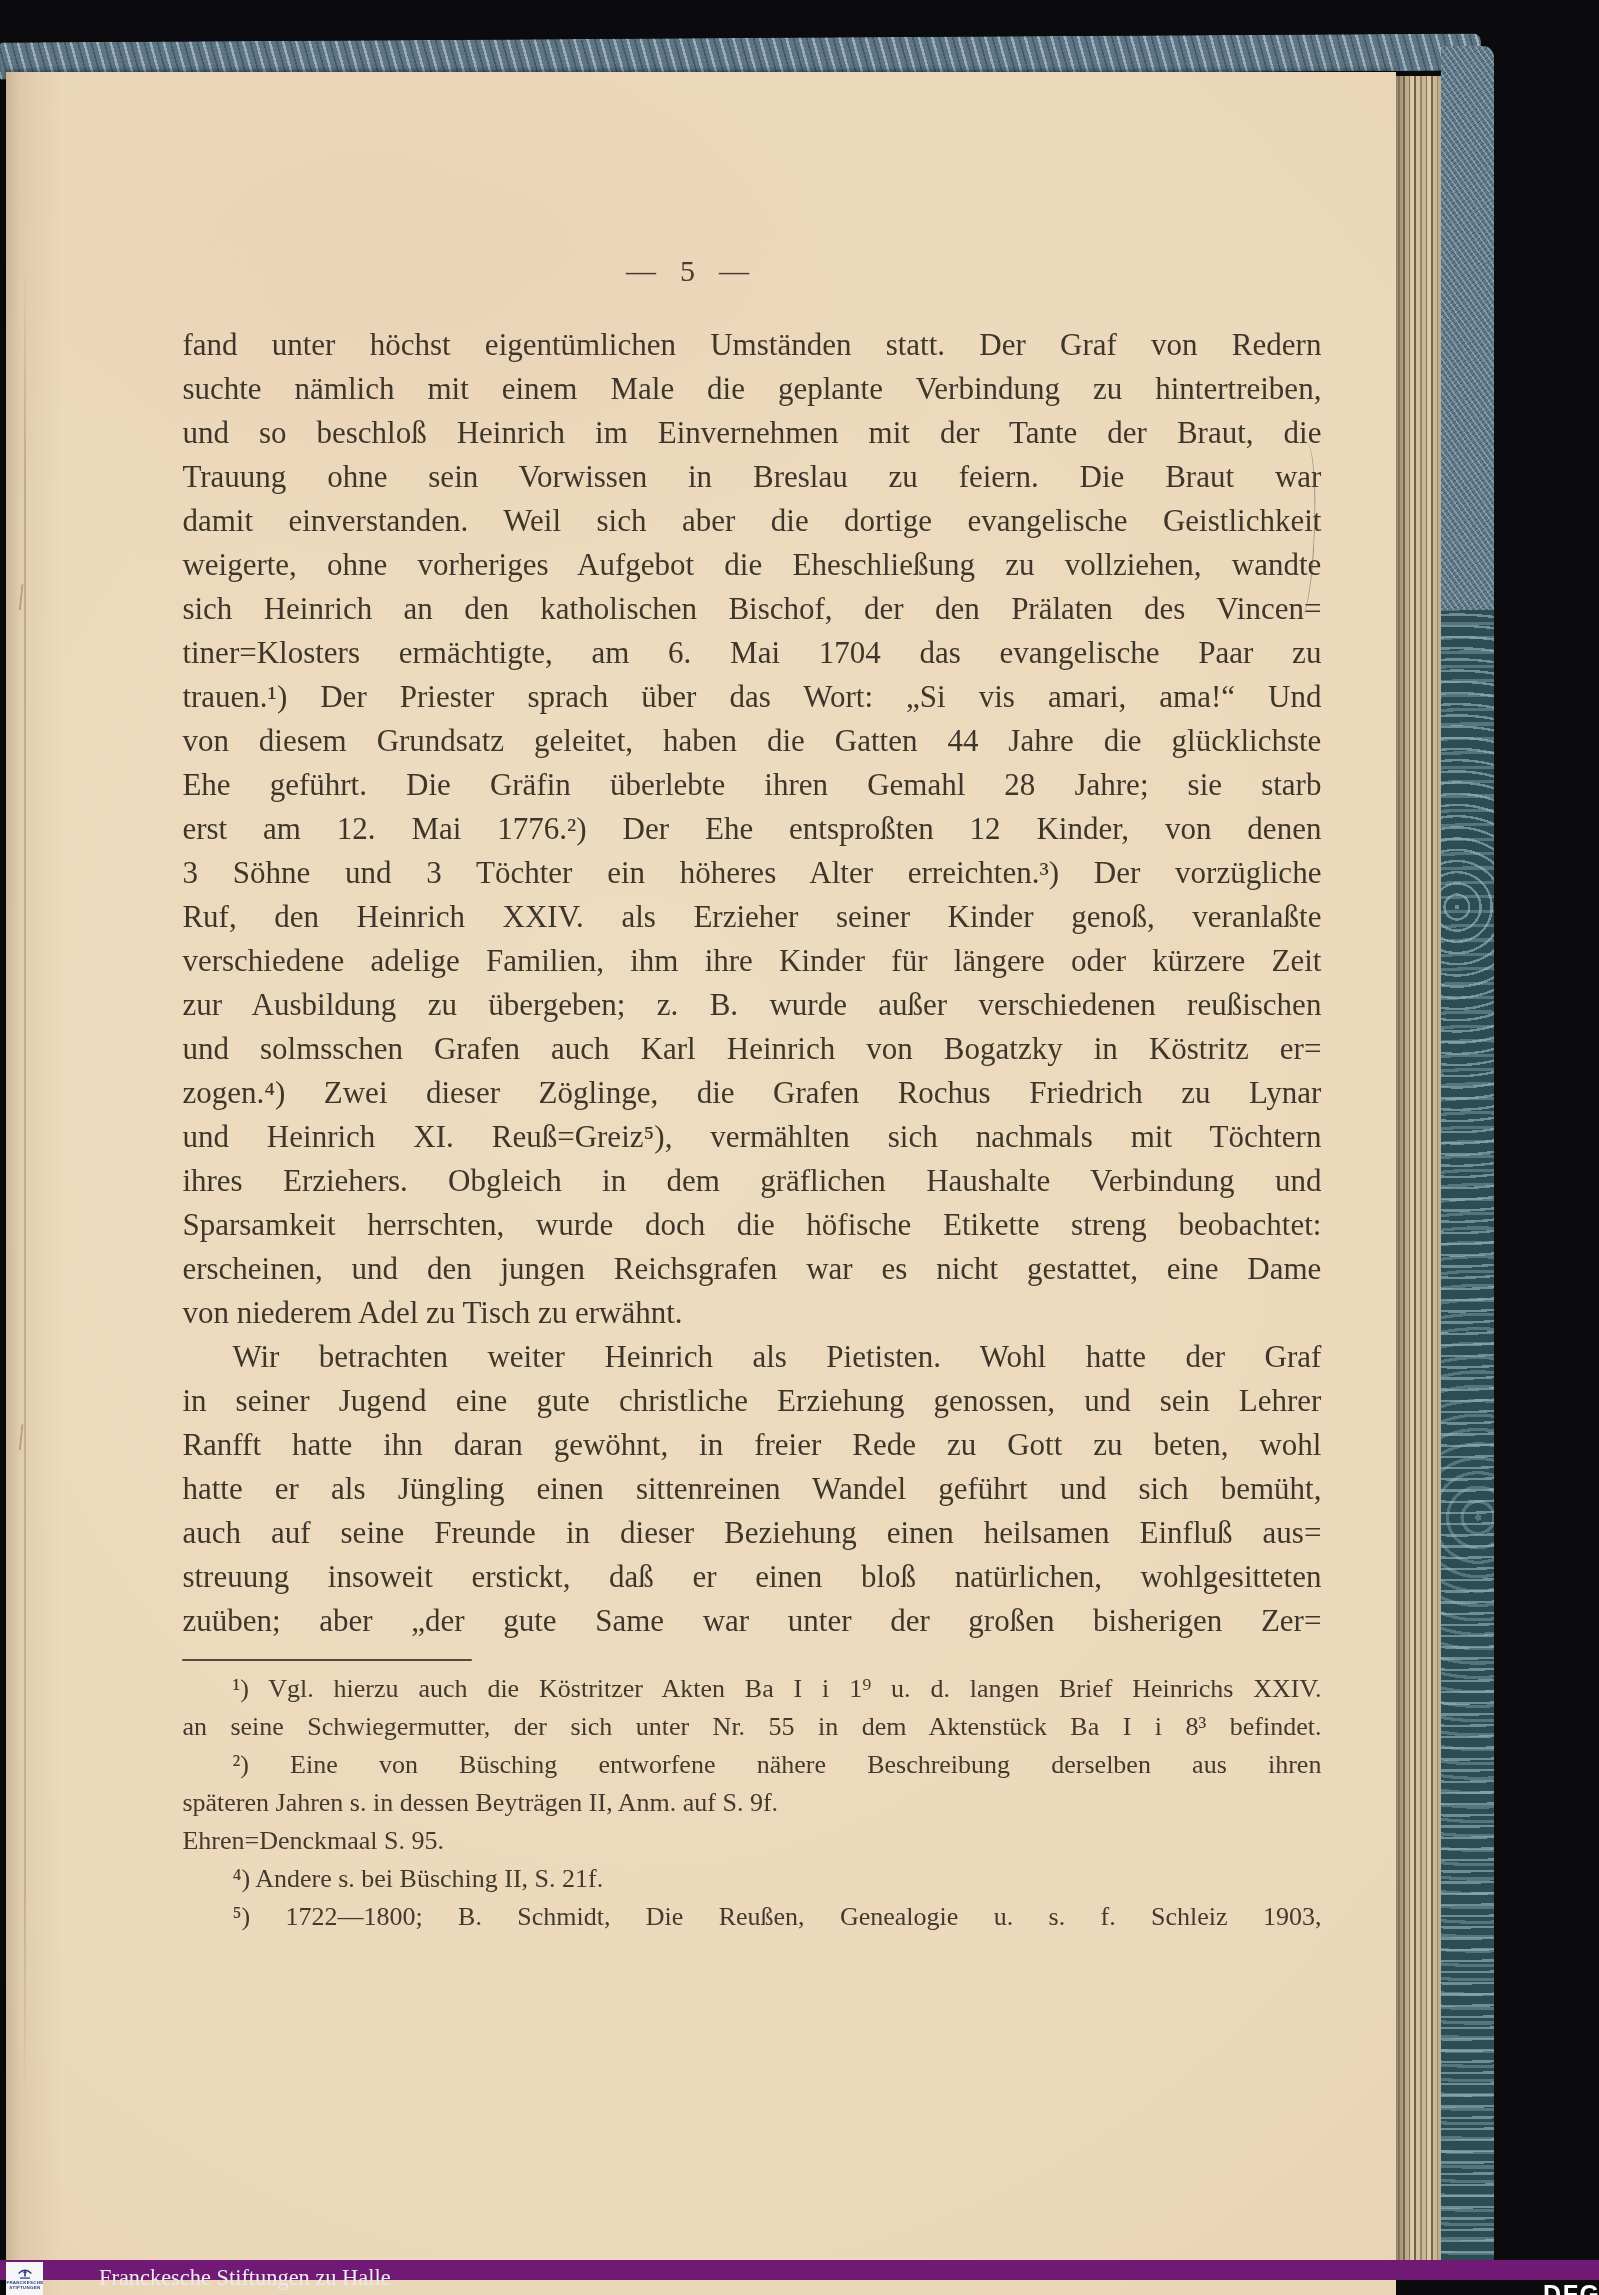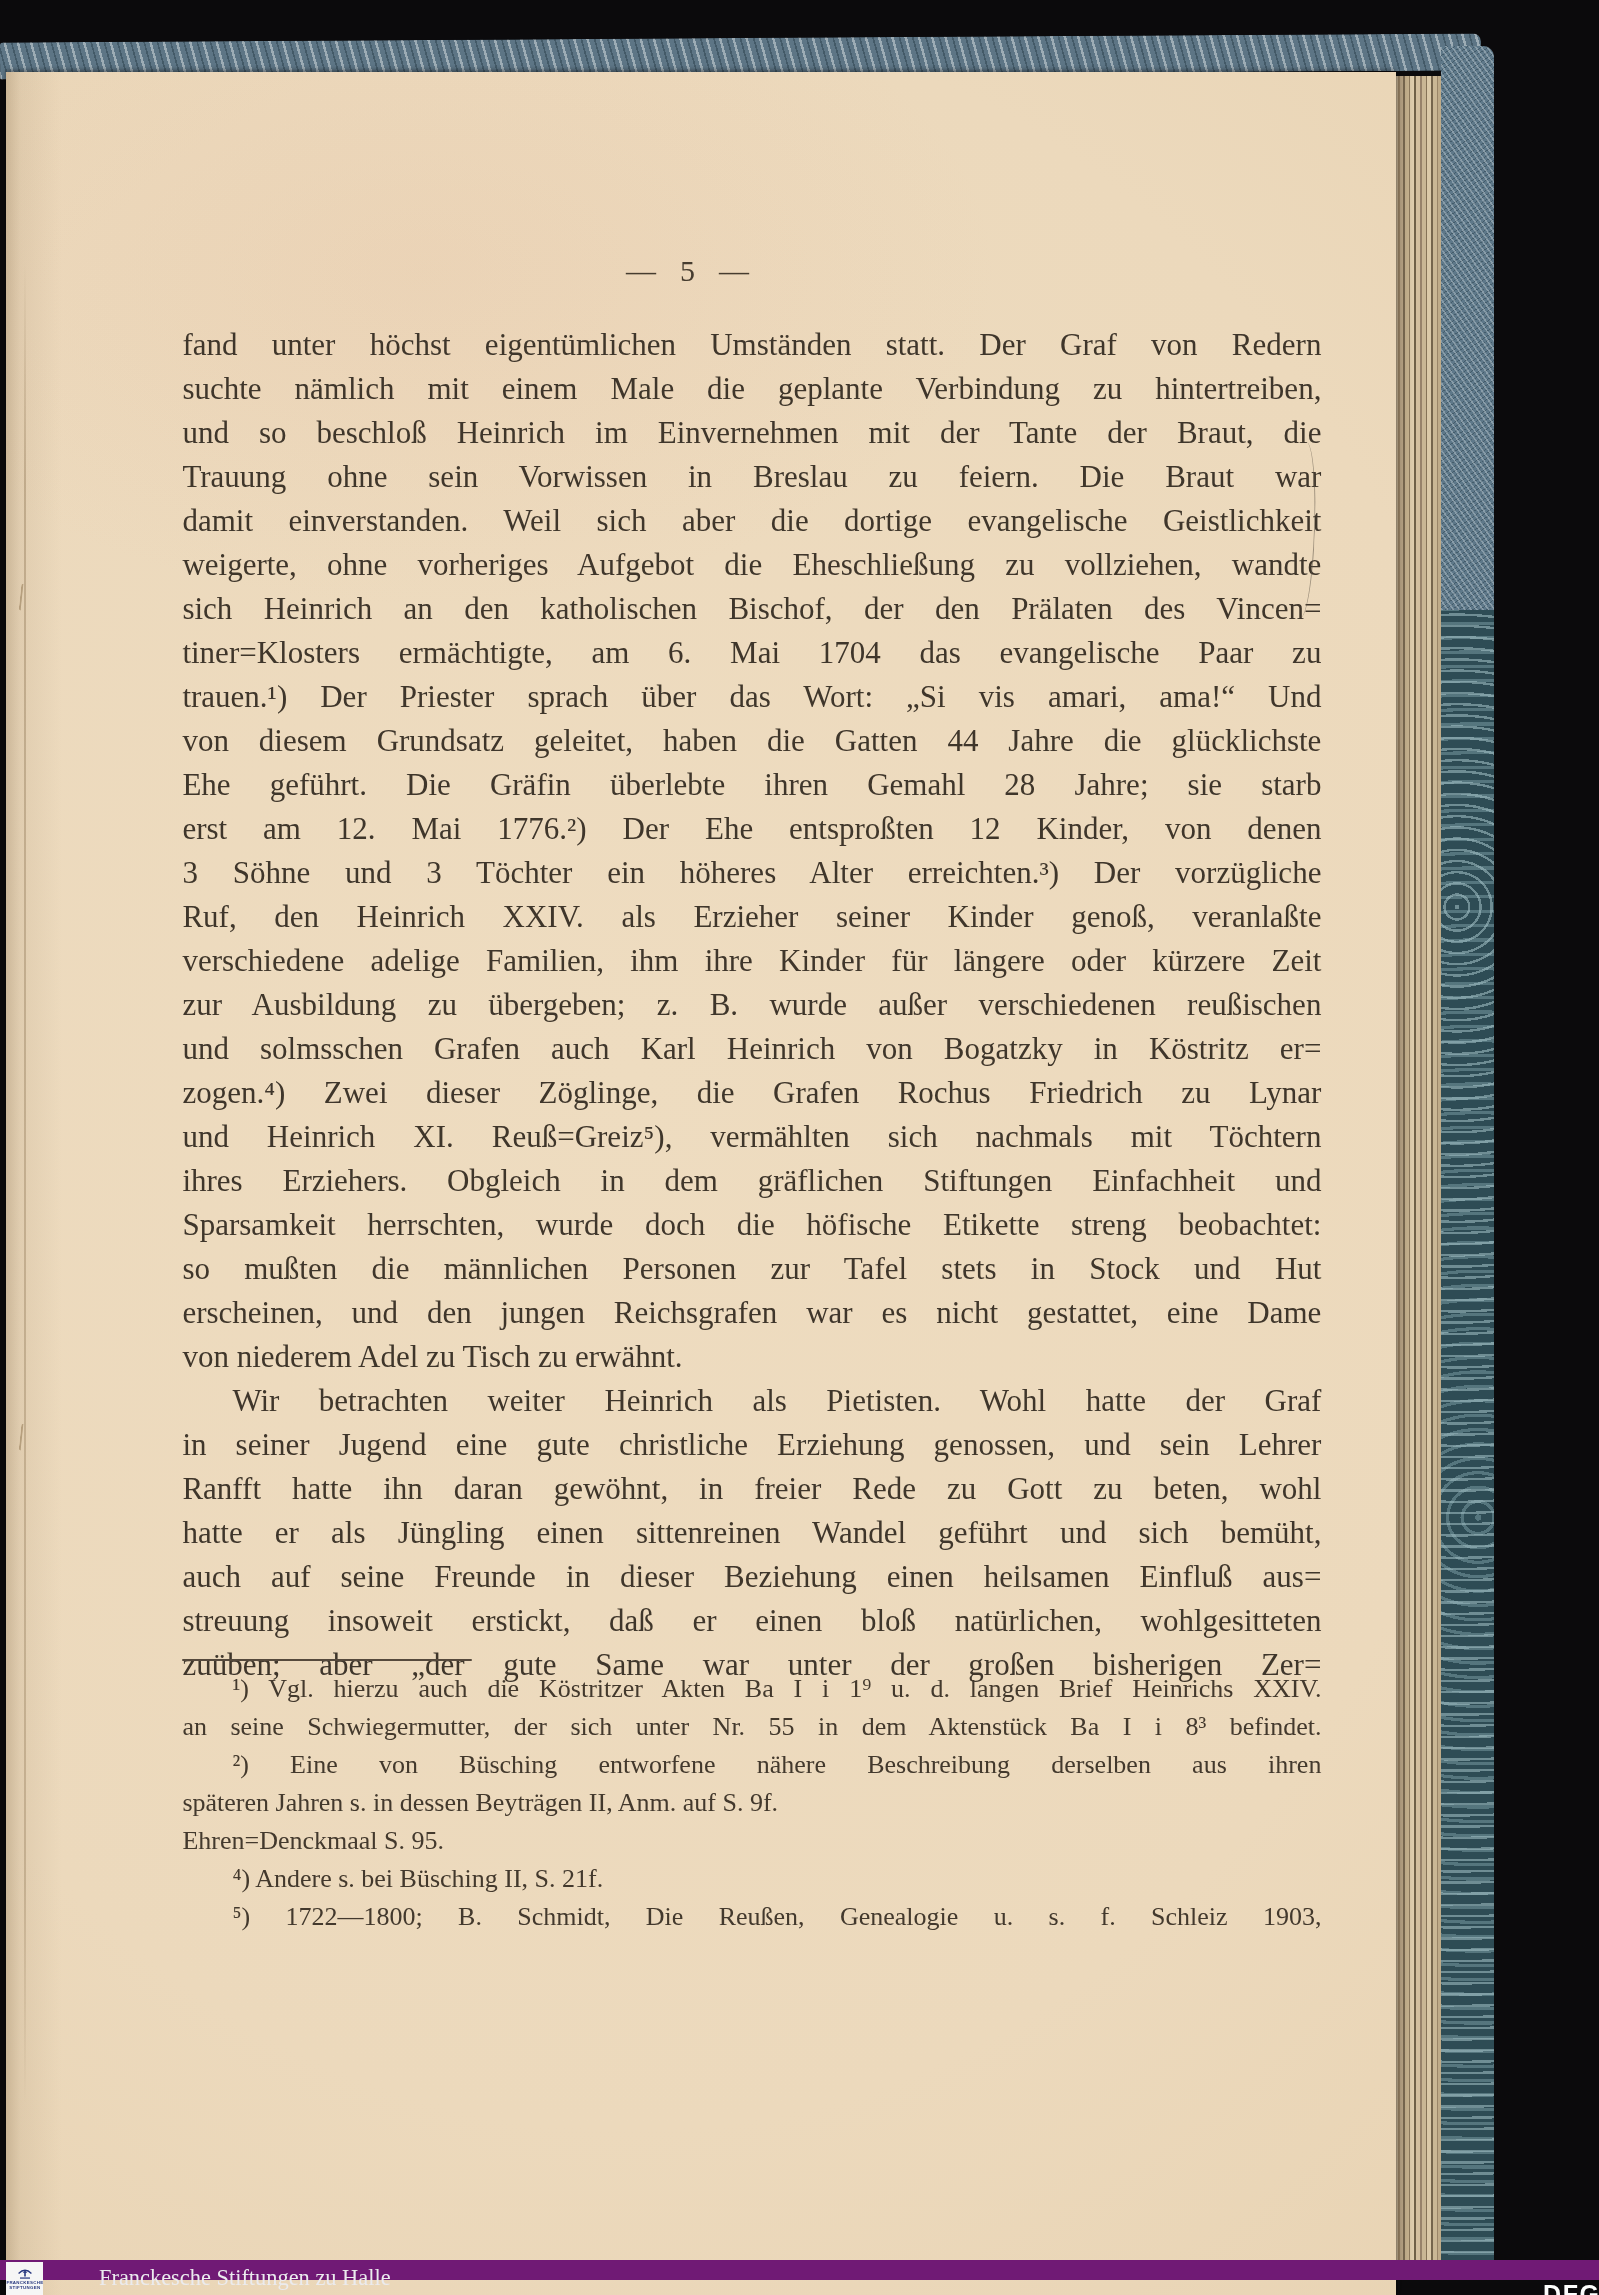--- a/index.html
+++ b/index.html
@@ -160,23 +160,22 @@
       <div class="line">von diesem Grundsatz geleitet, haben die Gatten 44 Jahre die glücklichste</div>
       <div class="line">Ehe geführt.  Die Gräfin überlebte ihren Gemahl 28 Jahre; sie starb</div>
       <div class="line">erst am 12. Mai 1776.²)  Der Ehe entsproßten 12 Kinder, von denen</div>
       <div class="line">3 Söhne und 3 Töchter ein höheres Alter erreichten.³)  Der vorzügliche</div>
       <div class="line">Ruf, den Heinrich XXIV. als Erzieher seiner Kinder genoß, veranlaßte</div>
       <div class="line">verschiedene adelige Familien, ihm ihre Kinder für längere oder kürzere Zeit</div>
       <div class="line">zur Ausbildung zu übergeben; z. B. wurde außer verschiedenen reußischen</div>
       <div class="line">und solmsschen Grafen auch Karl Heinrich von Bogatzky in Köstritz er=</div>
       <div class="line">zogen.⁴)  Zwei dieser Zöglinge, die Grafen Rochus Friedrich zu Lynar</div>
       <div class="line">und Heinrich XI. Reuß=Greiz⁵), vermählten sich nachmals mit Töchtern</div>
-      <div class="line">ihres Erziehers.  Obgleich in dem gräflichen Stiftungen Einfachheit und</div>
+      <div class="line">ihres Erziehers.  Obgleich in dem gräflichen Haushalte Verbindung und</div>
       <div class="line">Sparsamkeit herrschten, wurde doch die höfische Etikette streng beobachtet:</div>
-      <div class="line">so mußten die männlichen Personen zur Tafel stets in Stock und Hut</div>
       <div class="line">erscheinen, und den jungen Reichsgrafen war es nicht gestattet, eine Dame</div>
       <div class="line ragged">von niederem Adel zu Tisch zu erwähnt.</div>
       <div class="line indent">Wir betrachten weiter Heinrich als Pietisten.  Wohl hatte der Graf</div>
       <div class="line">in seiner Jugend eine gute christliche Erziehung genossen, und sein Lehrer</div>
       <div class="line">Ranfft hatte ihn daran gewöhnt, in freier Rede zu Gott zu beten, wohl</div>
       <div class="line">hatte er als Jüngling einen sittenreinen Wandel geführt und sich bemüht,</div>
       <div class="line">auch auf seine Freunde in dieser Beziehung einen heilsamen Einfluß aus=</div>
       <div class="line">streuung insoweit erstickt, daß er einen bloß natürlichen, wohlgesitteten</div>
       <div class="line">zuüben; aber „der gute Same war unter der großen bisherigen Zer=</div>
     </div>

